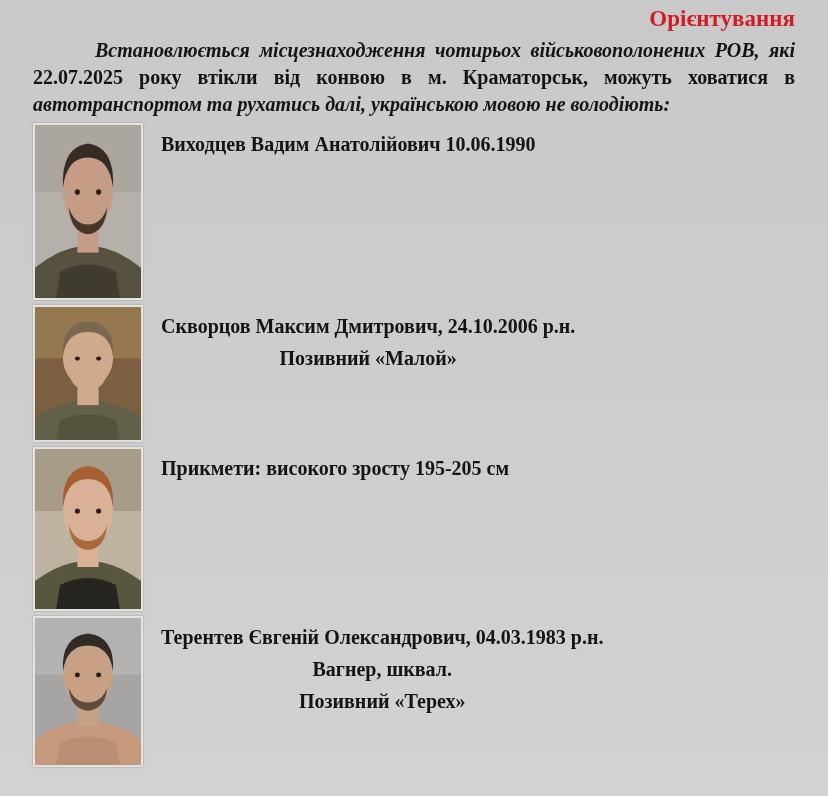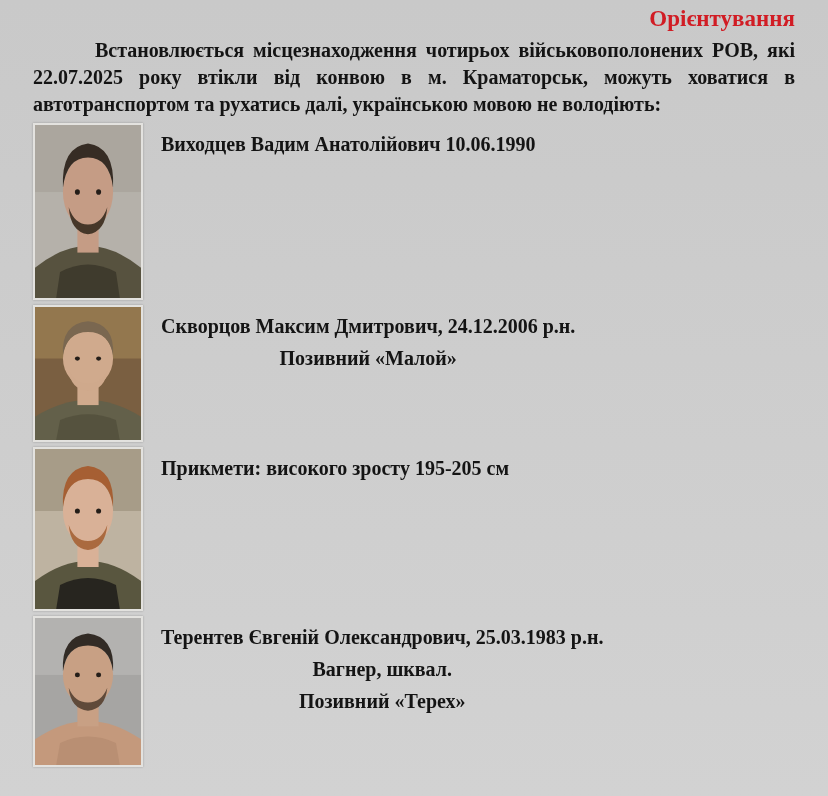--- a/index.html
+++ b/index.html
@@ -18,22 +18,22 @@
     line-height: 30px;
   }
   .intro { margin-top: 3px; }
   .intro-line {
     font-size: 20px;
     font-weight: bold;
     line-height: 27px;
     text-align: justify;
     text-align-last: justify;
   }
-  .intro-line.first { text-indent: 62px; }
-  .intro-line.last { text-align-last: left; }
+  .intro-line.first { text-indent: 62px; font-style: italic; }
+  .intro-line.last { text-align-last: left; font-style: italic; }
   .entries { margin-top: 5px; }
   .entry { display: flex; align-items: flex-start; }
   .entry + .entry { margin-top: 5px; }
   .photo {
     flex: 0 0 110px;
     width: 110px;
     border: 2px solid #e3e2df;
     box-shadow: 0 0 2px rgba(0,0,0,0.25);
     background: #999;
   }
@@ -107,21 +107,21 @@
           <path class="p-collar" d="M22,160 L26,136 Q55,122 84,136 L88,160 Z"></path>
           <rect class="p-neck" x="44" y="92" width="22" height="26"></rect>
           <ellipse class="p-head" cx="55" cy="62" rx="26" ry="34"></ellipse>
           <path class="p-hair" d="M29,58 Q27,20 55,17 Q83,20 81,58 Q77,30 55,30 Q33,30 29,58 Z"></path>
           <circle class="p-eye" cx="44" cy="62" r="2.6"></circle>
           <circle class="p-eye" cx="66" cy="62" r="2.6"></circle>
           <path class="p-beard" d="M35,76 Q37,99 55,101 Q73,99 75,76 Q69,92 55,92 Q41,92 35,76 Z"></path>
         </svg>
       </div>
       <div class="entry-text">
-        <div class="entry-line">Скворцов Максим Дмитрович, 24.12.2006 р.н.</div>
+        <div class="entry-line">Скворцов Максим Дмитрович, 24.10.2006 р.н.</div>
         <div class="entry-line">Позивний «Малой»</div>
       </div>
     </div>
 
     <div class="entry">
       <div class="photo" style="--bg:#beb3a1;--band:#a79c88;--hair:#a65f33;--skin:#d9b197;--beard:#aa6a3f;--torso:#59563f;--collar:#27251f;--eyes:#241d18">
         <svg class="photo-svg" viewBox="0 0 110 160" preserveAspectRatio="none">
           <rect class="p-bg" x="0" y="0" width="110" height="160"></rect>
           <rect class="p-band" x="0" y="0" width="110" height="62"></rect>
           <path class="p-torso" d="M0,160 L0,132 Q28,112 55,112 Q82,112 110,132 L110,160 Z"></path>
@@ -148,20 +148,20 @@
           <path class="p-collar" d="M22,160 L26,136 Q55,122 84,136 L88,160 Z"></path>
           <rect class="p-neck" x="44" y="92" width="22" height="26"></rect>
           <ellipse class="p-head" cx="55" cy="62" rx="26" ry="34"></ellipse>
           <path class="p-hair" d="M29,58 Q27,20 55,17 Q83,20 81,58 Q77,30 55,30 Q33,30 29,58 Z"></path>
           <circle class="p-eye" cx="44" cy="62" r="2.6"></circle>
           <circle class="p-eye" cx="66" cy="62" r="2.6"></circle>
           <path class="p-beard" d="M35,76 Q37,99 55,101 Q73,99 75,76 Q69,92 55,92 Q41,92 35,76 Z"></path>
         </svg>
       </div>
       <div class="entry-text">
-        <div class="entry-line">Терентев  Євгеній Олександрович, 25.03.1983 р.н.</div>
+        <div class="entry-line">Терентев  Євгеній Олександрович, 04.03.1983 р.н.</div>
         <div class="entry-line">Вагнер, шквал.</div>
         <div class="entry-line">Позивний «Терех»</div>
       </div>
     </div>
 
   </div>
 </div>
 
 </body></html>

